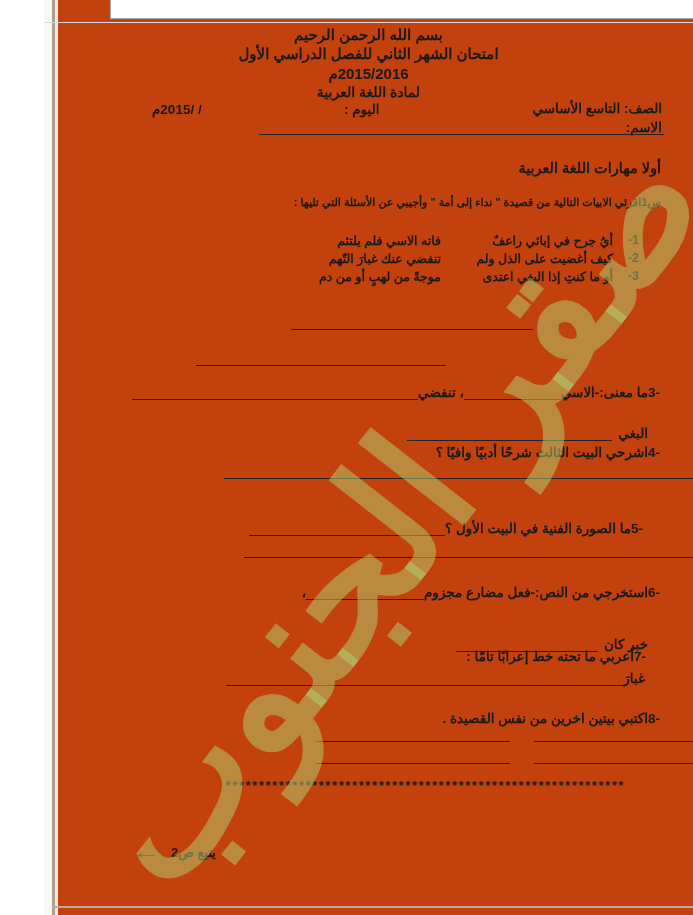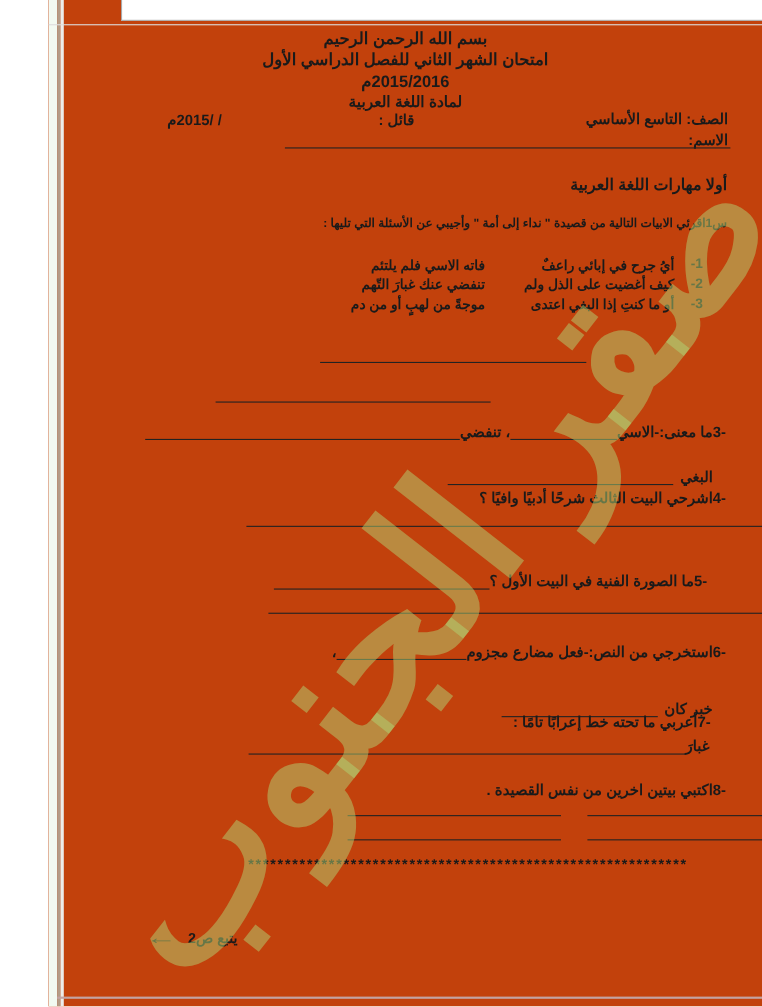--- a/index.html
+++ b/index.html
@@ -84,21 +84,21 @@
 
   <div class="abs topbox"></div>
   <div class="abs topline"></div>
 
   <div class="abs center b h1">بسم الله الرحمن الرحيم</div>
   <div class="abs center b h2">امتحان الشهر الثاني  للفصل الدراسي الأول</div>
   <div class="abs center b h3">2015/2016م</div>
   <div class="abs center b h4">لمادة اللغة العربية</div>
 
   <div class="abs b info-class">الصف: التاسع الأساسي</div>
-  <div class="abs b info-day">قائل :</div>
+  <div class="abs b info-day">اليوم :</div>
   <div class="abs b info-date">/      /2015م</div>
   <div class="abs b info-name">الاسم:</div>
   <div class="line" style="left:215px;width:405px;top:134px;"></div>
 
   <div class="abs b section-title">أولا مهارات اللغة العربية</div>
   <div class="abs b q1-intro">س1اقرئي الابيات التالية  من قصيدة " نداء إلى أمة " وأجيبي عن الأسئلة التي تليها :</div>
 
   <div class="abs verse v1">
     <span class="vnum">1-</span>
     <span class="vh1">أيُ جرح في إبائي راعفٌ</span>

